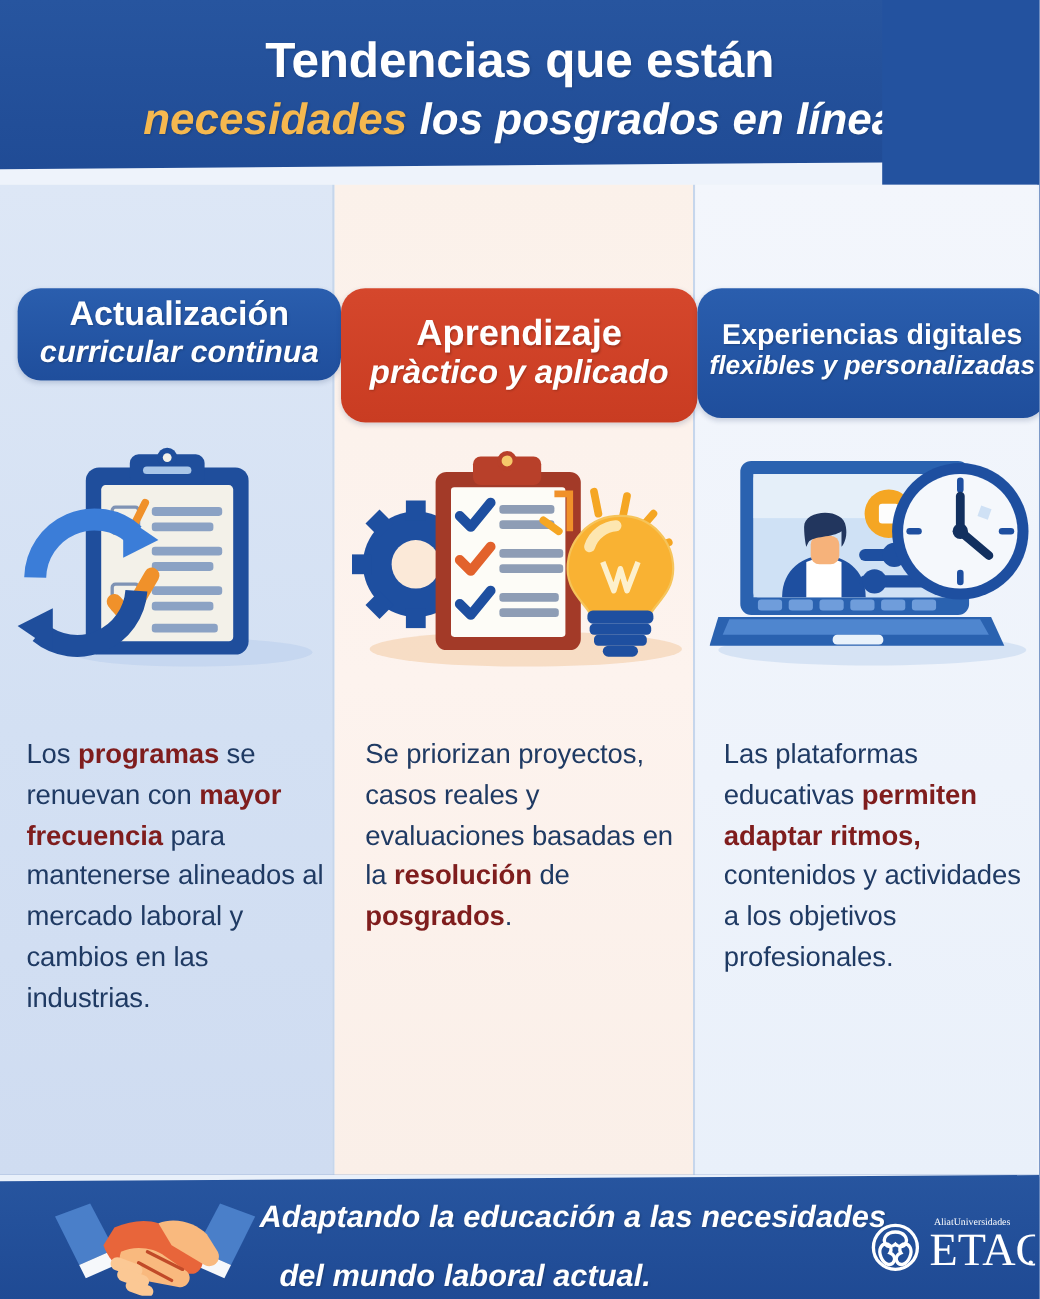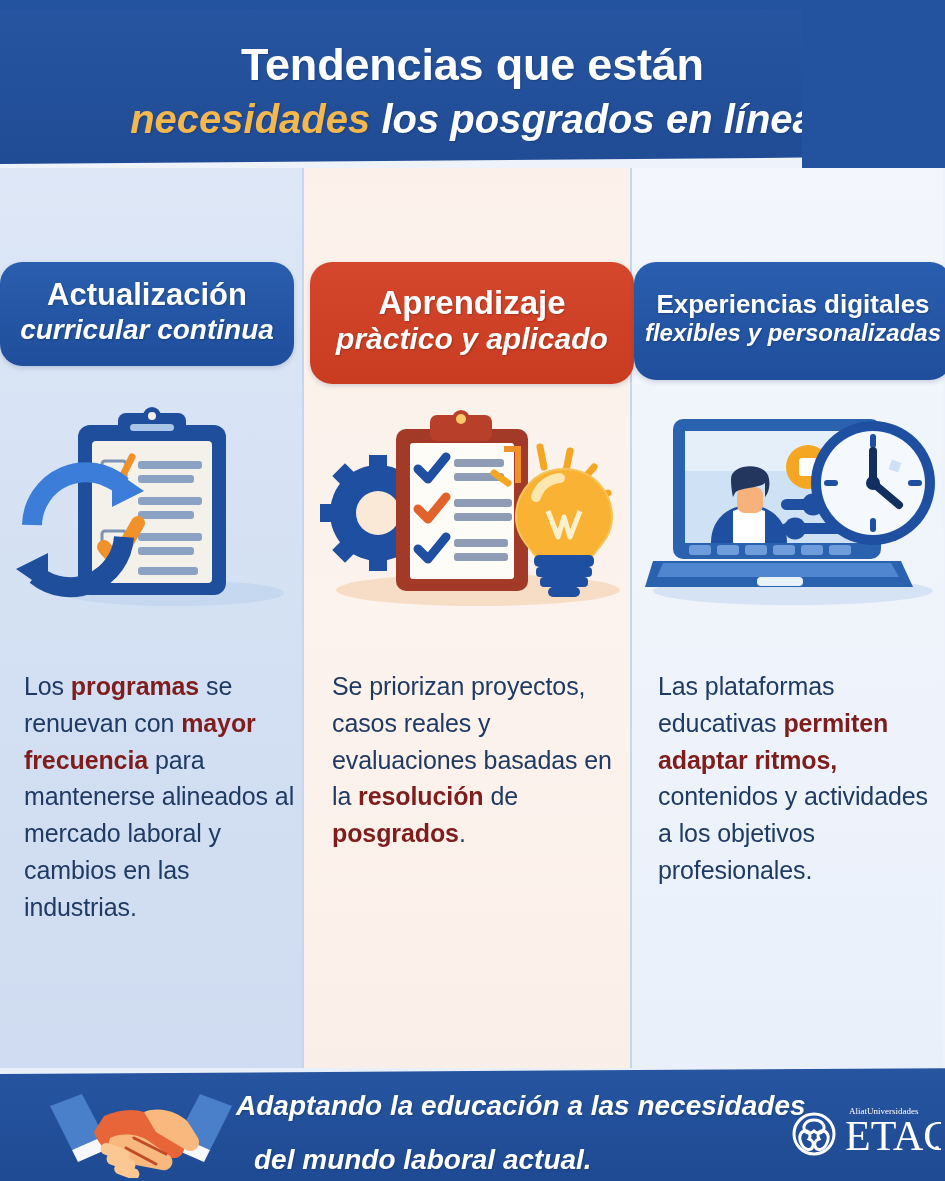--- a/index.html
+++ b/index.html
@@ -15,21 +15,20 @@
     width:945px; height:1181px;
     overflow:hidden;
     background:#23529f;
   }
 
   
   .header-band {
     position:absolute; left:0; top:0; width:802px; height:178px;
     background:linear-gradient(180deg,#27559f 0%,#1f4a94 100%);
     overflow:hidden;
-    margin-top:10px;
   }
   .header-band:after{
     content:""; position:absolute; left:-10px; bottom:-2px; width:980px; height:26px;
     background:#eef3fb;
     transform:rotate(-0.45deg); transform-origin:left bottom;
   }
   .title-wrap{
     position:absolute; left:0; top:0; width:945px; height:165px;
     display:flex; flex-direction:column; align-items:center; justify-content:center;
     z-index:3;
@@ -61,21 +60,21 @@
           border-left:2px solid #c6d6ec; border-right:2px solid #c6d6ec; }
   .col-3{ width:311px; background:linear-gradient(180deg,#f3f6fc 0%,#eef3fb 60%,#e9f0fa 100%); }
 
   
   .card-head{
     position:absolute; top:94px; border-radius:22px;
     display:flex; flex-direction:column; align-items:center; justify-content:center;
     box-shadow:0 2px 5px rgba(20,45,95,.18);
     z-index:4; padding:10px 8px 14px;
   }
-  .ch-1{ left:0; width:294px; height:104px; background:linear-gradient(180deg,#2a5eae 0%,#1f4e9c 100%); }
+  .ch-1{ left:16px; width:294px; height:84px; background:linear-gradient(180deg,#2a5eae 0%,#1f4e9c 100%);border-radius:21px; }
   .ch-2{ left:310px; width:324px; height:122px; background:linear-gradient(180deg,#d5472c 0%,#c93c22 100%); }
   .ch-3{ left:634px; width:318px; height:118px; background:linear-gradient(180deg,#2a5eae 0%,#1f4e9c 100%); }
 
   .ch-t1{ color:#fff; font-weight:700; line-height:1.12; text-align:center;
           text-shadow:1px 1px 2px rgba(0,0,0,.22); }
   .ch-t2{ color:#fff; font-weight:700; font-style:italic; line-height:1.2; text-align:center;
           text-shadow:1px 1px 2px rgba(0,0,0,.22); }
   .ch-1 .ch-t1{ font-size:31px; } .ch-1 .ch-t2{ font-size:28px; }
   .ch-2 .ch-t1{ font-size:33px;text-align:center; } .ch-2 .ch-t2{ font-size:30px; }
   .ch-3 .ch-t1{ font-size:26px; } .ch-3 .ch-t2{ font-size:24px; }

